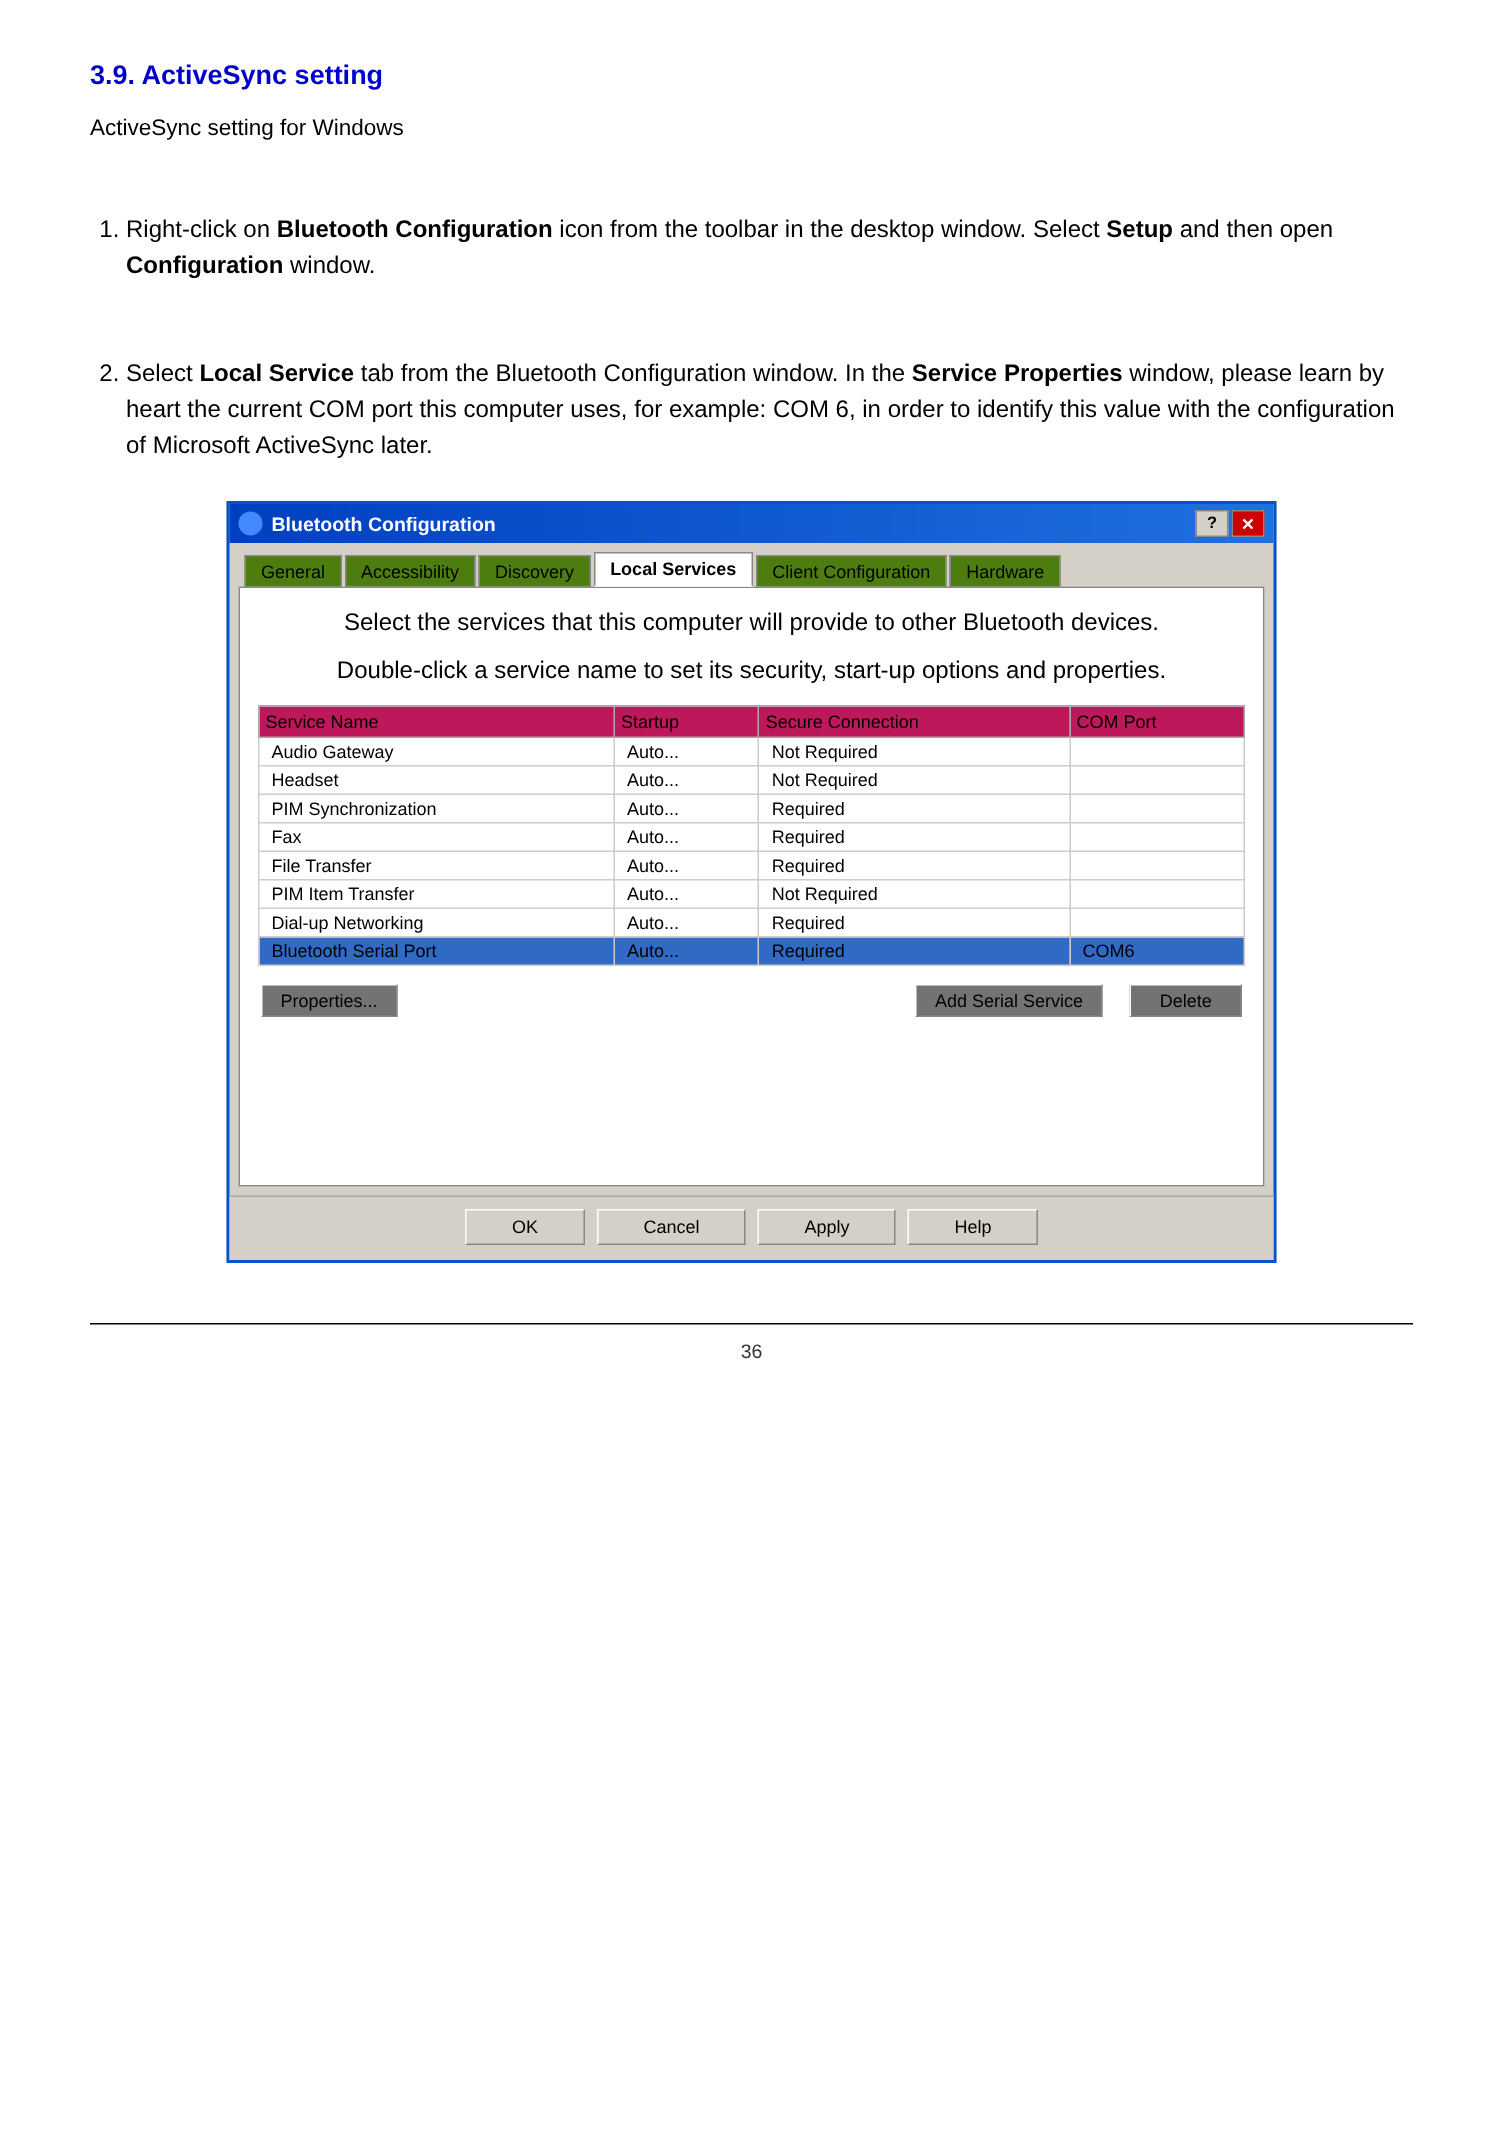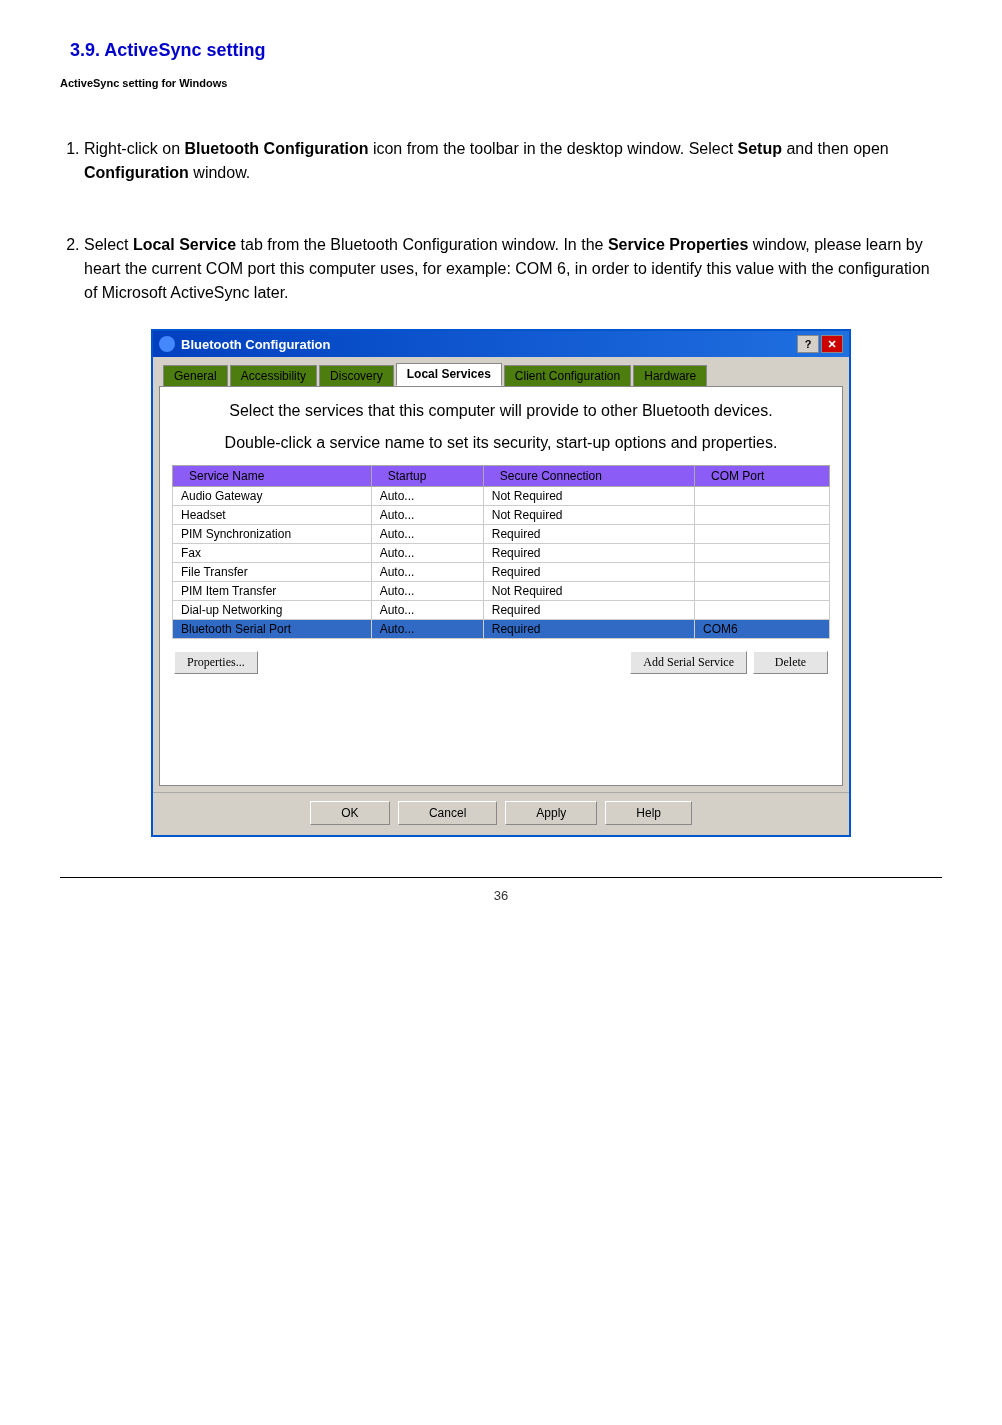--- a/index.html
+++ b/index.html
@@ -11,26 +11,25 @@
       min-height: 1425px;
       padding: 40px 60px;
       color: #000;
     }
 
     .page-title {
       font-size: 18px;
       font-weight: bold;
       color: #0000cc;
       margin-bottom: 16px;
-      margin-left: 10px;
     }
 
     .section-title {
-      font-weight: bold;
-      font-size: 11px;
+      font-weight: normal;
+      font-size: 15px;
       margin-bottom: 14px;
     }
 
     .instructions {
       margin-bottom: 20px;
     }
 
     .instructions ol {
       margin-left: 24px;
     }
@@ -155,23 +154,23 @@
     }
 
     .services-table {
       width: 100%;
       border-collapse: collapse;
       margin-top: 10px;
       font-size: 12px;
     }
 
     .services-table th {
-      background: #8b5cf6;
+      background: #be185d;
       border: 1px solid #aaa;
-      padding: 3px 16px;
+      padding: 3px 4px;
       text-align: left;
       font-weight: normal;
     }
 
     .services-table td {
       border: 1px solid #ccc;
       padding: 2px 8px;
       font-size: 12px;
     }
 
@@ -191,32 +190,32 @@
       padding: 0 2px;
     }
 
     .inner-left {
       display: flex;
       gap: 6px;
     }
 
     .inner-right {
       display: flex;
-      gap: 6px;
+      gap: 18px;
     }
 
     .win-btn {
       padding: 3px 12px;
-      background: #e5e5e5;
+      background: #737373;
       border: 1px solid #888;
       border-top-color: #fff;
       border-left-color: #fff;
       font-size: 12px;
       cursor: pointer;
-      font-family: Liberation Serif, serif;
+      font-family: Liberation Sans, sans-serif;
       min-width: 75px;
     }
 
     .dialog-footer {
       display: flex;
       justify-content: center;
       gap: 8px;
       padding: 8px 10px 10px 10px;
       background: #d4d0c8;
       border-top: 1px solid #aaa;

